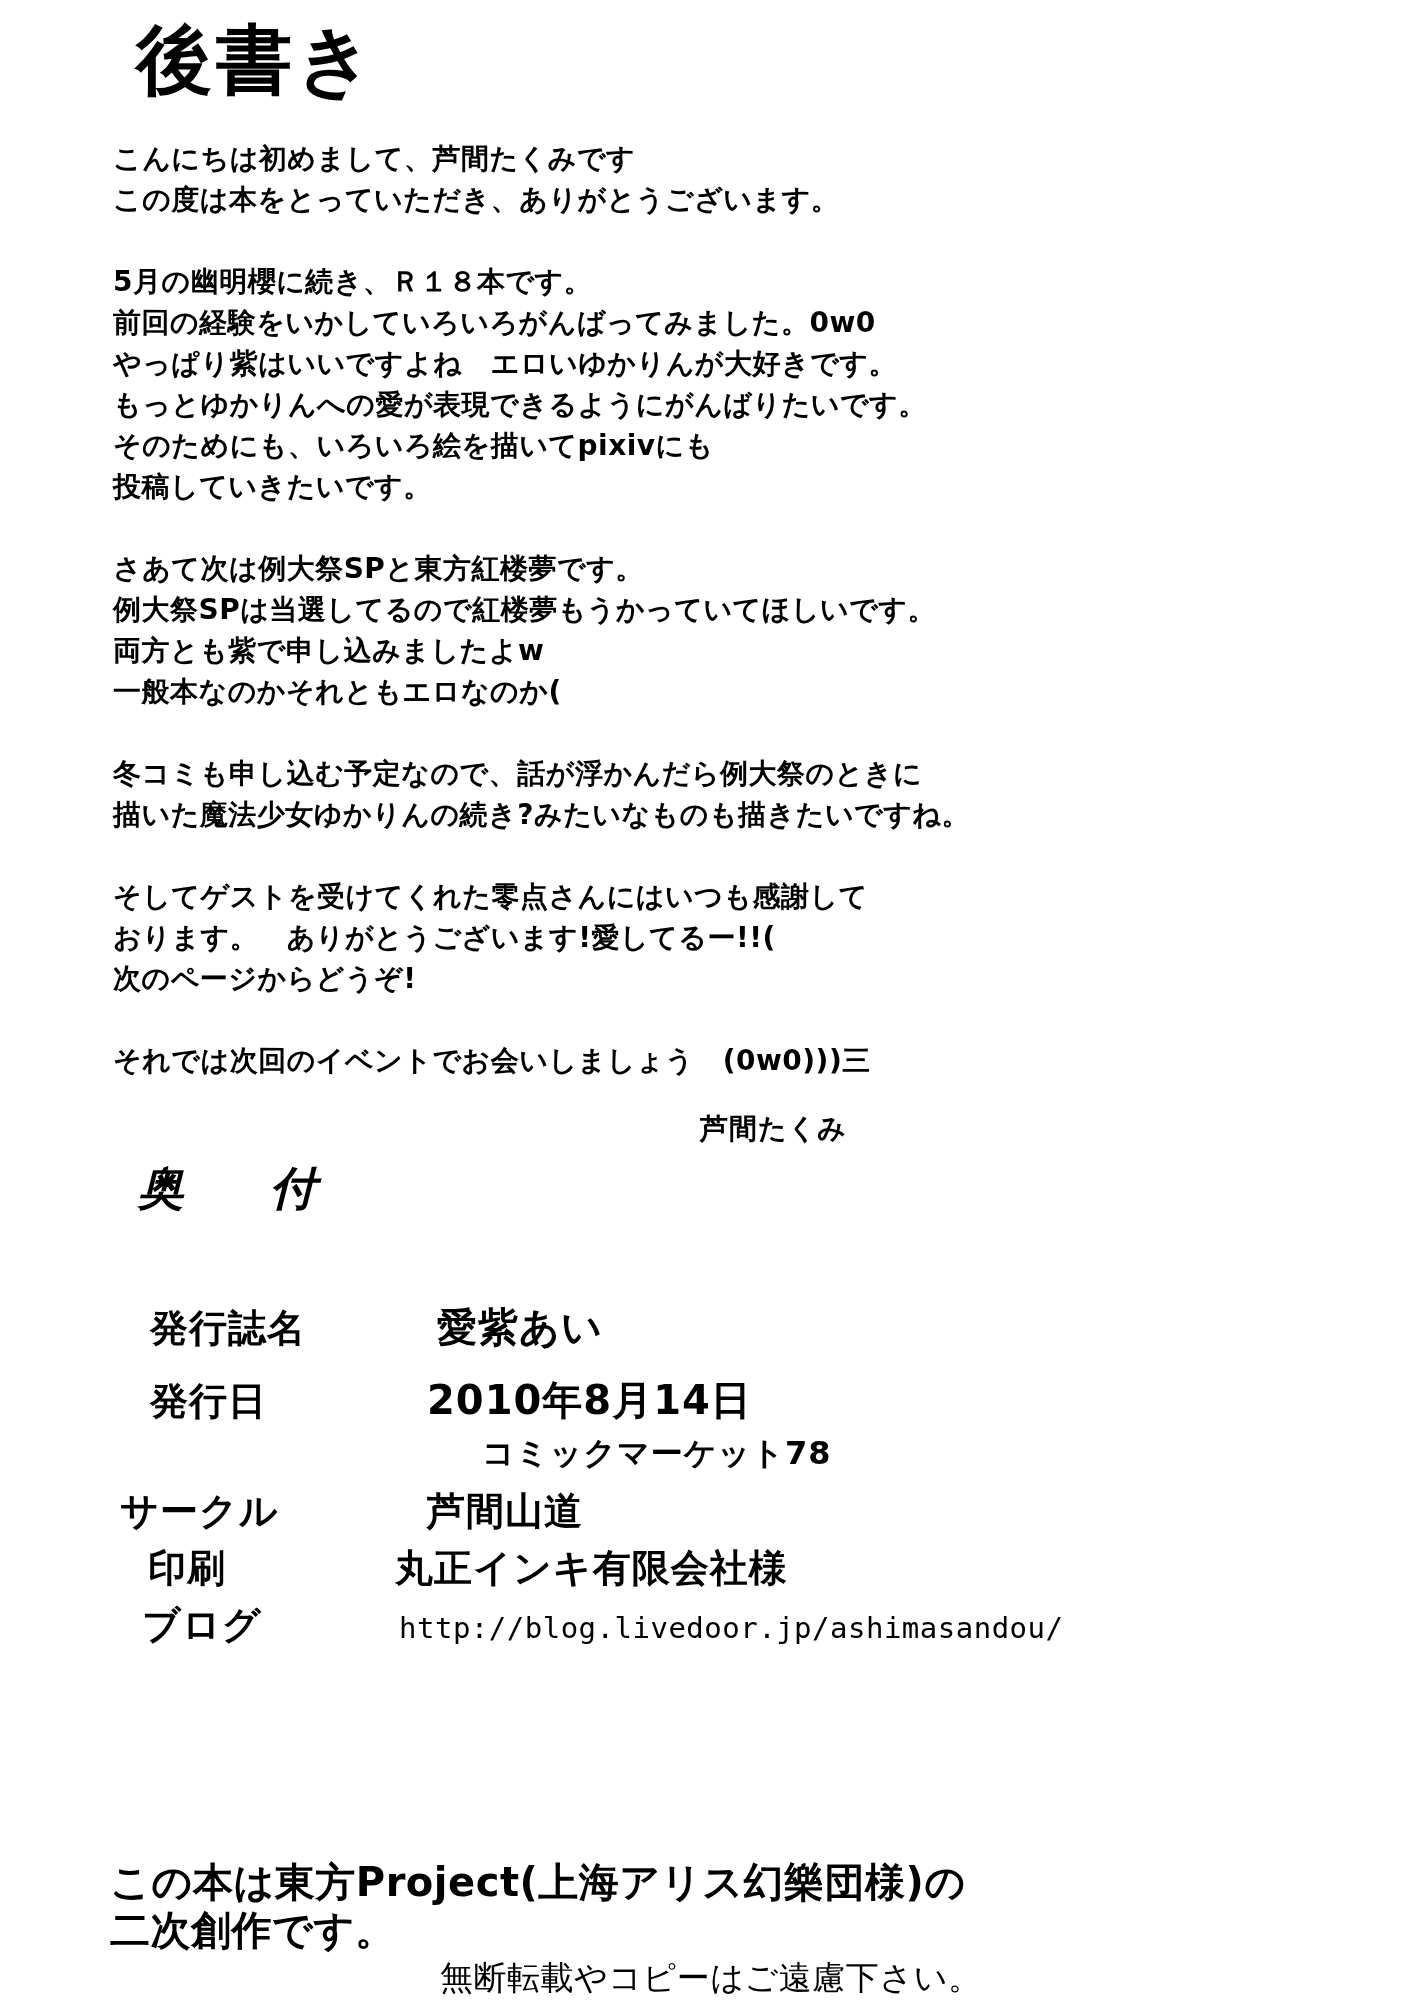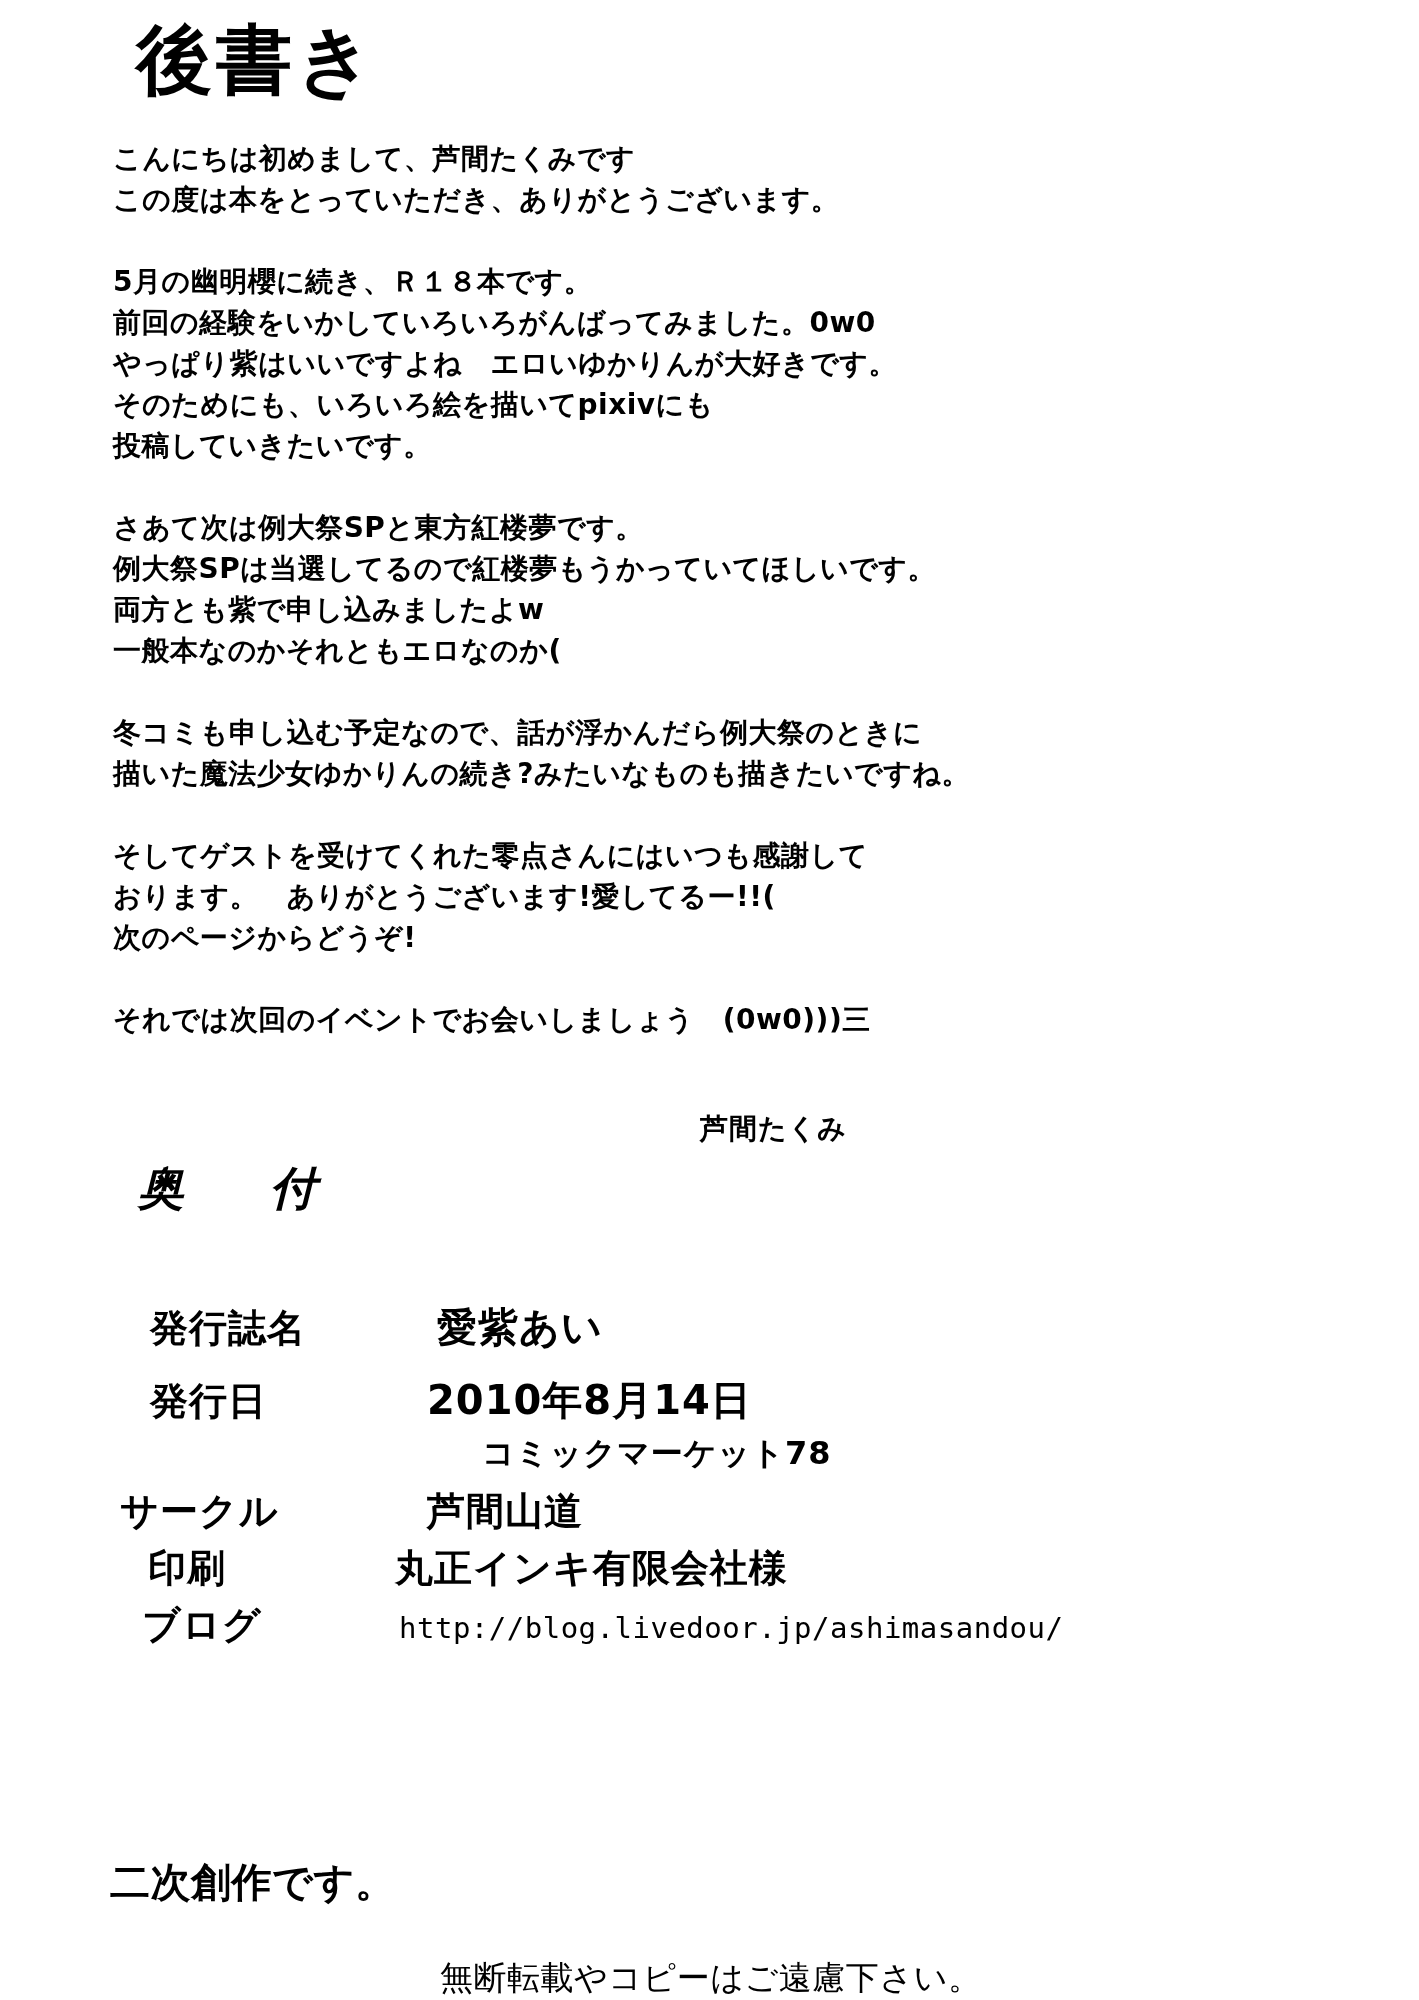--- a/index.html
+++ b/index.html
@@ -155,20 +155,21 @@
   <div class="afterword-title">後書き</div>
 
   <div class="afterword-body">
     <p>こんにちは初めまして、芦間たくみです</p>
     <p>この度は本をとっていただき、ありがとうございます。</p>
     <div class="gap"></div>
 
     <p>5月の幽明櫻に続き、Ｒ１８本です。</p>
     <p>前回の経験をいかしていろいろがんばってみました。0w0</p>
     <p>やっぱり紫はいいですよね　エロいゆかりんが大好きです。</p>
+    <p>もっとゆかりんへの愛が表現できるようにがんばりたいです。</p>
     <p>そのためにも、いろいろ絵を描いてpixivにも</p>
     <p>投稿していきたいです。</p>
     <div class="gap"></div>
 
     <p>さあて次は例大祭SPと東方紅楼夢です。</p>
     <p>例大祭SPは当選してるので紅楼夢もうかっていてほしいです。</p>
     <p>両方とも紫で申し込みましたよw</p>
     <p>一般本なのかそれともエロなのか(</p>
     <div class="gap"></div>
 
@@ -210,17 +211,18 @@
       <span class="cvalue">丸正インキ有限会社様</span>
     </div>
 
     <div class="crow row-blog">
       <span class="clabel">ブログ</span>
       <span class="cvalue">http://blog.livedoor.jp/ashimasandou/</span>
     </div>
   </div>
 
   <div class="footnote">
+    <div>この本は東方Project(上海アリス幻樂団様)の</div>
     <div>二次創作です。</div>
   </div>
   <div class="footnote-small">無断転載やコピーはご遠慮下さい。</div>
 
 </div>
 
 </body></html>

